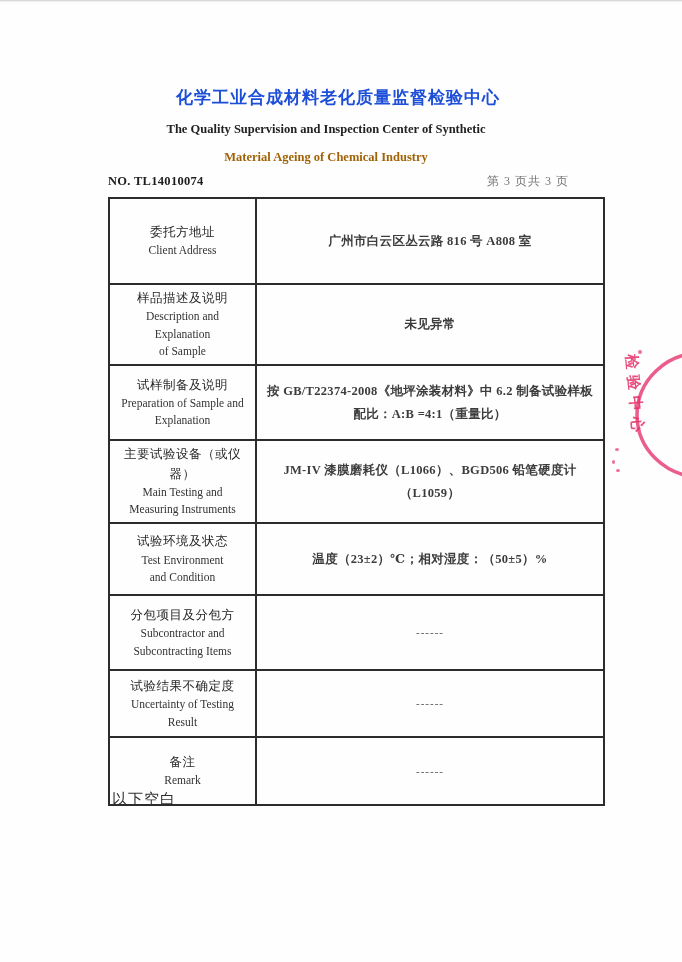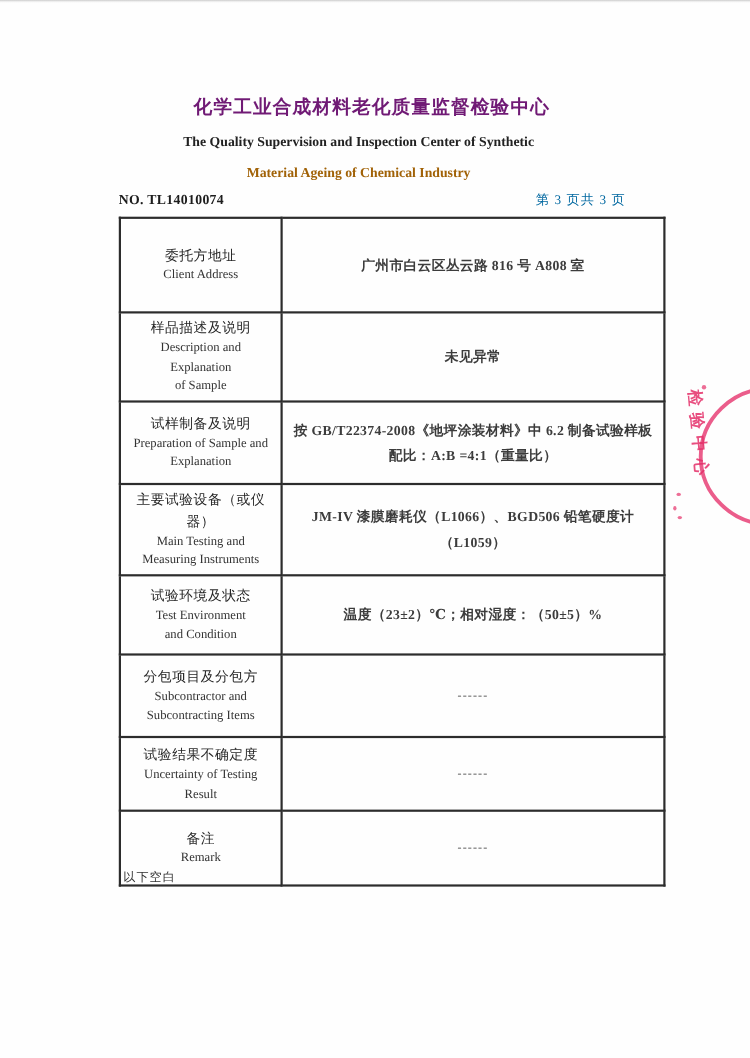--- a/index.html
+++ b/index.html
@@ -21,37 +21,37 @@
     content: "";
     position: absolute; top: 0; left: 0; right: 0; height: 3px;
     background: linear-gradient(to bottom, rgba(90,90,90,0.30), rgba(200,200,200,0.10) 60%, transparent);
     pointer-events: none;
   }
 
   .header { position: absolute; top: 0; left: 0; width: 652px; text-align: center; }
   .title-zh {
     position: absolute; top: 86px; left: 0; width: 100%;
     font-size: 17px; font-weight: bold; letter-spacing: 1px;
-    color: #701a75; white-space: nowrap; padding-left: 24px;
+    color: #1d4ed8; white-space: nowrap; padding-left: 24px;
   }
   .title-en1 {
     position: absolute; top: 122px; left: 0; width: 100%;
     font-size: 12.5px; font-weight: bold; color: #222;
   }
   .title-en2 {
     position: absolute; top: 150px; left: 0; width: 100%;
     font-size: 12.5px; font-weight: bold; color: #a16207;
   }
 
   .meta-row {
     position: absolute; top: 173px; left: 108px; width: 497px;
     display: flex; justify-content: space-between; align-items: baseline;
   }
   .report-no { font-size: 12.5px; font-weight: bold; color: #1d1d1d; letter-spacing: 0.3px; }
-  .page-info { font-size: 12px; color: #0369a1; margin-right: 36px; letter-spacing: 1px; }
+  .page-info { font-size: 12px; color: #737373; margin-right: 36px; letter-spacing: 1px; }
 
   table.info-table {
     position: absolute; top: 197px; left: 108px;
     width: 497px; border-collapse: collapse; table-layout: fixed;
   }
   .info-table td {
     border: 2px solid #2c2c2c;
     vertical-align: middle; text-align: center;
     padding: 4px 8px;
   }
@@ -65,21 +65,21 @@
   .info-table tr:nth-child(7) { height: 67px; }
   .info-table tr:nth-child(8) { height: 68px; }
 
   .label-zh { display: block; font-size: 12.5px; color: #262626; letter-spacing: 0.5px; line-height: 1.55; white-space: pre-line; }
   .label-en { display: block; font-size: 11.5px; color: #333; line-height: 1.5; white-space: pre-line; }
   .cell-value { font-size: 12.5px; color: #3c3c3c; line-height: 1.8; white-space: pre-line; letter-spacing: 0.3px; font-weight: bold; }
   .cell-value.dashes { color: #6a6a6a; letter-spacing: 1px; font-size: 11px; }
 
   .end-note {
     position: absolute; top: 790px; left: 112px;
-    font-size: 11px; color: #2f2f2f; letter-spacing: 1px;
+    font-size: 15px; color: #2f2f2f; letter-spacing: 1px;
   }
 
   
   .seal { position: absolute; top: 338px; left: 592px; width: 90px; height: 164px; pointer-events: none; }
   .seal svg { position: absolute; top: 0; left: 0; }
   .seal-text {
     position: absolute; top: 48px; left: -18px;
     width: 120px; height: 20px;
     transform: rotate(85deg);
     transform-origin: center center;

